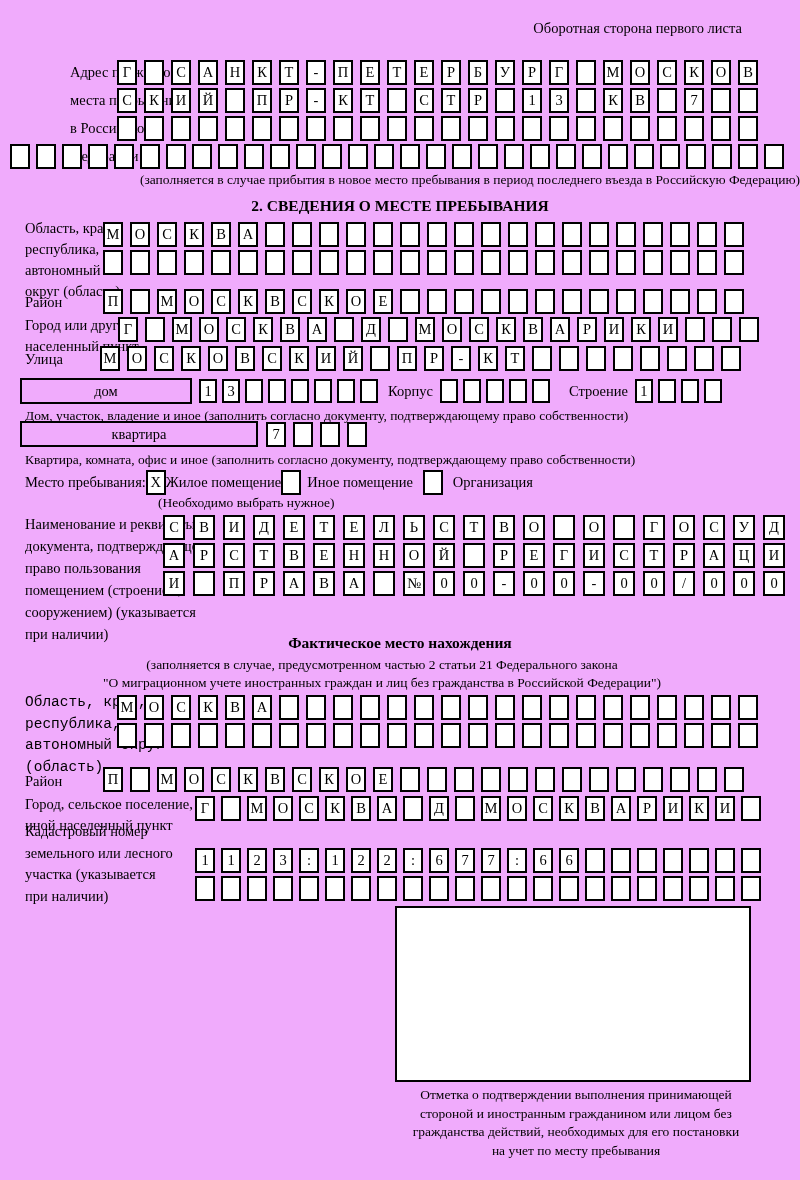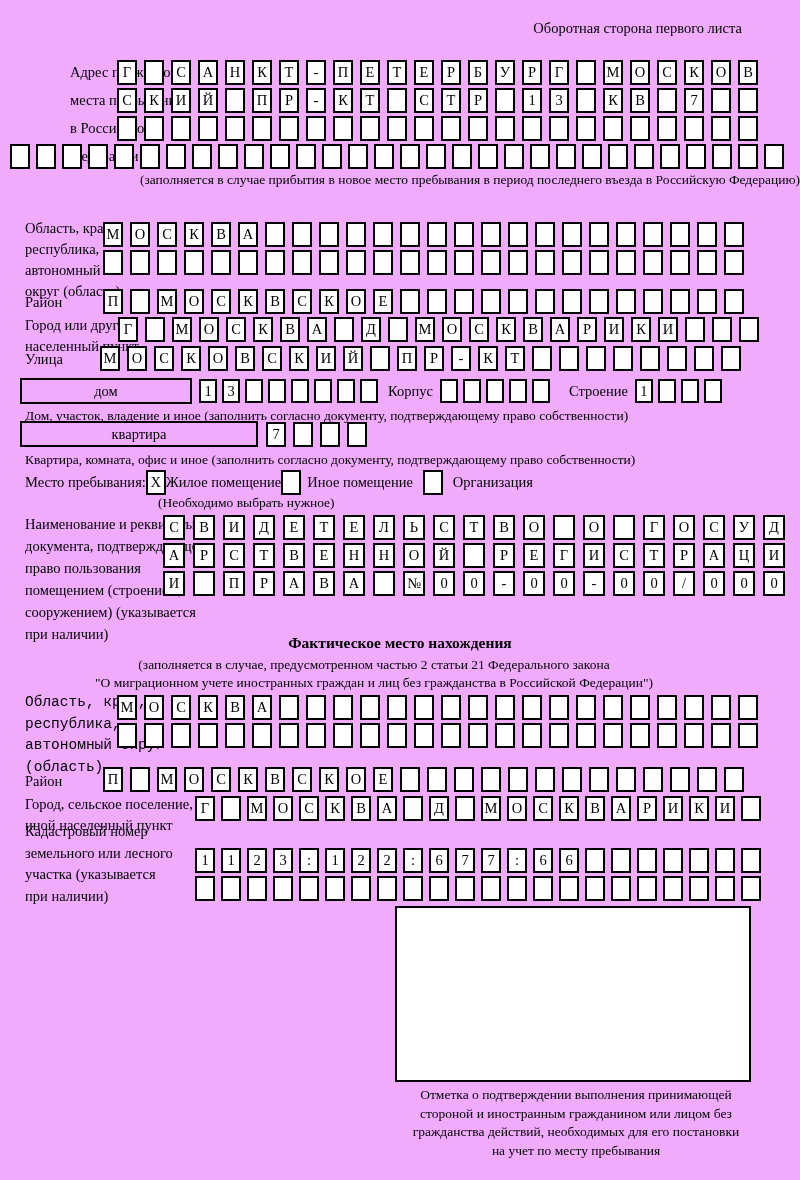--- a/index.html
+++ b/index.html
@@ -17,21 +17,21 @@
         font-size:14.5px;line-height:1;background:#fff;flex:0 0 auto;}
   .cells.compact{gap:5px;} .cells.compact .cell{width:18px;height:24px;}
   .cells.wide{gap:8px;} .cells.wide .cell{width:22px;}
   .cells.g6{gap:6px;}
   .inline-row{position:absolute;display:flex;align-items:center;}
   .wbox{height:26px;border:2px solid #000;box-sizing:border-box;display:flex;
         align-items:center;justify-content:center;font-size:14.5px;flex:0 0 auto;}
   .ilabel{font-size:14.5px;white-space:nowrap;flex:0 0 auto;}
   .bigbox{position:absolute;border:2px solid #000;box-sizing:border-box;background:#fff;}
   .mark-caption{position:absolute;text-align:center;font-size:13.5px;line-height:18.5px;white-space:pre-line;}
-  .fact-cap{position:absolute;left:4px;width:740px;text-align:center;font-size:13.5px;}
+  .fact-cap{position:absolute;left:12px;width:740px;text-align:center;font-size:13.5px;}
 </style>
 </head>
 <body>
 
 <div class="page">
 
   <div class="corner">Оборотная сторона первого листа</div>
 
   <div class="label" style="left:70px;top:58px;line-height:28px;">Адрес прежнего
 места пребывания
@@ -142,20 +142,21 @@
       <span class="cell"></span>
       <span class="cell"></span>
       <span class="cell"></span>
       <span class="cell"></span>
       <span class="cell"></span>
       <span class="cell"></span>
       <span class="cell"></span>
     </div>
   <div class="caption" style="top:172px;">(заполняется в случае прибытия в новое место пребывания в период последнего въезда в Российскую Федерацию)</div>
 
+  <div class="heading" style="top:197px;">2. СВЕДЕНИЯ О МЕСТЕ ПРЕБЫВАНИЯ</div>
 
   <div class="label" style="left:25px;top:218px;">Область, край,
 республика,
 автономный
 округ (область)</div>
   <div class="cells" style="left:103px;top:222px;">
       <span class="cell">М</span>
       <span class="cell">О</span>
       <span class="cell">С</span>
       <span class="cell">К</span>

